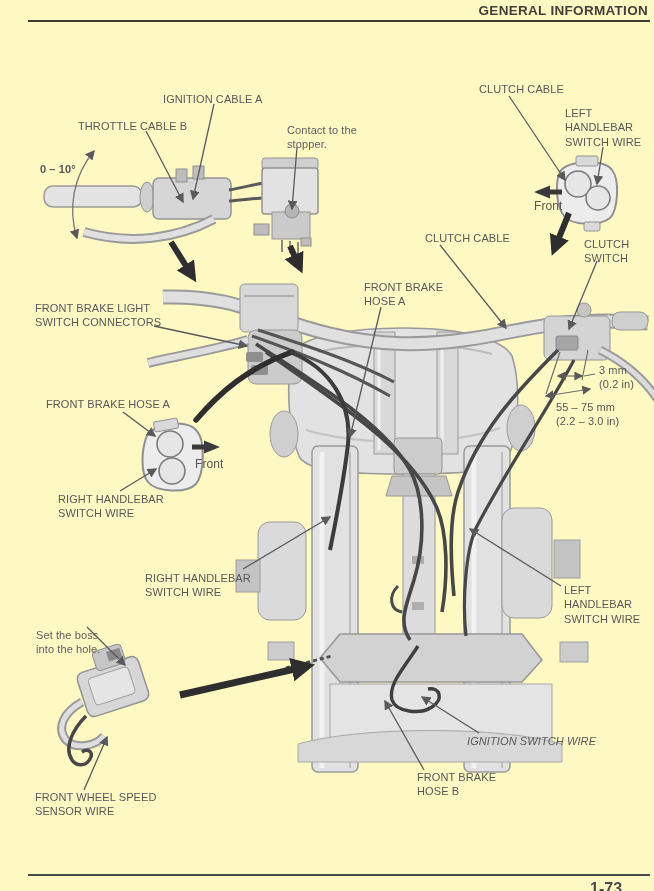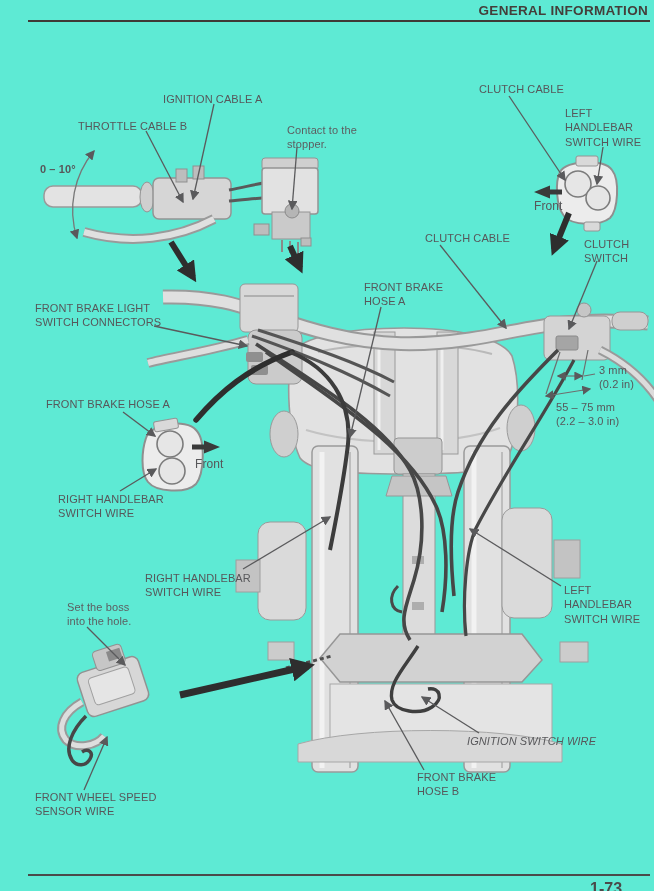--- a/index.html
+++ b/index.html
@@ -1,16 +1,16 @@
 <!DOCTYPE html>
 <html><head>
 <meta charset="utf-8">
 <style>
   html,body{margin:0;padding:0;background:#ffffff;}
-  .page{position:relative;width:654px;height:891px;background:#5eead4;overflow:hidden;
+  .page{position:relative;width:654px;height:891px;background:#fef9c3;overflow:hidden;
         font-family:"Liberation Sans", sans-serif;}
   .lbl{position:absolute;font-size:11px;line-height:1.3;color:#57575a;white-space:pre-line;
        letter-spacing:.1px;}
   .note{color:#5d5d60;}
   .hdr{position:absolute;top:3px;right:6px;font-size:13.5px;font-weight:bold;color:#443e3a;
        letter-spacing:.3px;}
   .hdr-rule{position:absolute;left:28px;right:4px;top:20px;height:0;border-top:2.5px solid #3f3a37;}
   .ftr-rule{position:absolute;left:28px;right:4px;top:874px;height:0;border-top:2.5px solid #4a4a4a;}
   .pagenum{position:absolute;left:590px;top:880px;font-size:16px;font-weight:bold;color:#4a4a4a;}
   svg{position:absolute;left:0;top:0;}
@@ -220,21 +220,21 @@
 (2.2 – 3.0 in)</div>
   <div class="lbl" style="left:46px;top:397px;">FRONT BRAKE HOSE A</div>
   <div class="lbl" style="left:195px;top:457px;font-size:12px;">Front</div>
   <div class="lbl" style="left:58px;top:492px;">RIGHT HANDLEBAR
 SWITCH WIRE</div>
   <div class="lbl" style="left:145px;top:571px;">RIGHT HANDLEBAR
 SWITCH WIRE</div>
   <div class="lbl" style="left:564px;top:583px;">LEFT
 HANDLEBAR
 SWITCH WIRE</div>
-  <div class="lbl note" style="left:36px;top:600px;margin-left:31px;">Set the boss
+  <div class="lbl note" style="left:36px;top:628px;">Set the boss
 into the hole.</div>
   <div class="lbl" style="left:467px;top:734px;font-style:italic;">IGNITION SWITCH WIRE</div>
   <div class="lbl" style="left:417px;top:770px;">FRONT BRAKE
 HOSE B</div>
   <div class="lbl" style="left:35px;top:790px;">FRONT WHEEL SPEED
 SENSOR WIRE</div>
 
   <div class="ftr-rule"></div>
   <div class="pagenum">1-73</div>
 

